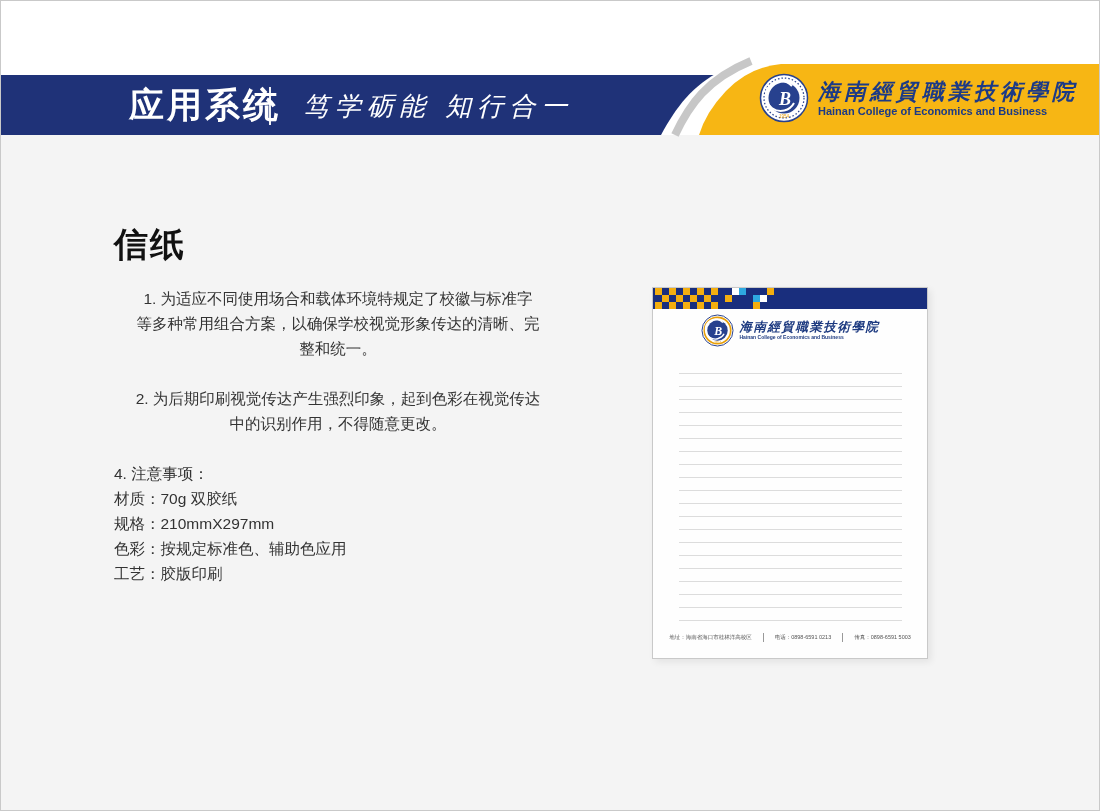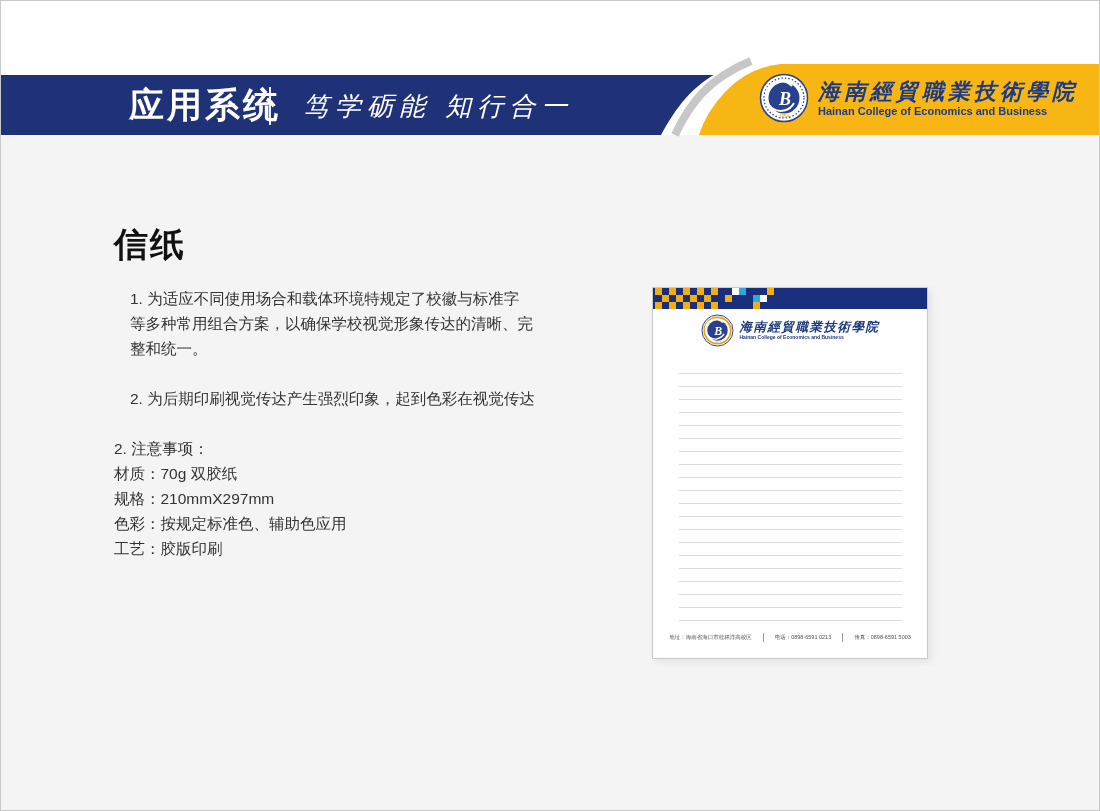--- a/index.html
+++ b/index.html
@@ -15,21 +15,21 @@
   .swoosh{position:absolute;left:630px;top:56px;width:470px;height:84px;}
   .brand{position:absolute;left:758px;top:68px;height:58px;display:flex;align-items:center;gap:9px;}
   .brand .emblem{width:50px;height:50px;flex:0 0 auto;}
   .brand-names{display:flex;flex-direction:column;line-height:1.1;}
   .brand-cn{font-size:22px;font-weight:bold;color:#1c3a86;letter-spacing:4px;font-family:"DejaVu Serif","Liberation Serif",serif;font-style:italic;}
   .brand-en{font-size:11px;font-weight:bold;color:#1c3a86;margin-top:2px;letter-spacing:0px;}
 
   
   .text-col{position:absolute;left:113px;top:224px;width:440px;color:#333333;}
   .text-col h1{margin:0 0 23px 0;font-size:34px;line-height:38px;color:#111111;letter-spacing:2px;font-weight:bold;}
-  .text-col p{margin:0 0 25px 16px;}
+  .text-col p{margin:0 0 25px 8px;text-align:center;}
   .tline{font-size:15.5px;line-height:25px;white-space:nowrap;color:#333333;}
 
   
   .letterhead{position:absolute;left:651px;top:286px;width:276px;height:372px;background:#fefefe;border:1px solid #c9c9c9;box-sizing:border-box;box-shadow:3px 3px 7px rgba(0,0,0,0.07);}
   .lh-band{position:absolute;left:0;top:0;width:100%;height:21px;background:#192e7d;overflow:hidden;}
   .chk{position:absolute;}
   .lh-brand{position:absolute;left:0;top:26px;width:100%;display:flex;justify-content:center;align-items:center;gap:6px;}
   .lh-brand .emblem{width:33px;height:33px;flex:0 0 auto;}
   .lh-names{display:flex;flex-direction:column;line-height:1.1;}
   .lh-cn{font-size:12.5px;font-weight:bold;color:#1d3a80;letter-spacing:1.5px;font-family:"DejaVu Serif","Liberation Serif",serif;font-style:italic;}
@@ -78,27 +78,28 @@
     <h1>信纸</h1>
 
     <p>
       <span class="tline" style="display:block">1.  为适应不同使用场合和载体环境特规定了校徽与标准字</span>
       <span class="tline" style="display:block">等多种常用组合方案，以确保学校视觉形象传达的清晰、完</span>
       <span class="tline" style="display:block">整和统一。</span>
     </p>
 
     <p>
       <span class="tline" style="display:block">2. 为后期印刷视觉传达产生强烈印象，起到色彩在视觉传达</span>
+      <span class="tline" style="display:block">中的识别作用，不得随意更改。</span>
     </p>
 
     <p>
     </p>
 
     <div>
-      <div class="tline">2. 注意事项：</div>
+      <div class="tline">4. 注意事项：</div>
       <div class="tline">材质：70g 双胶纸</div>
       <div class="tline">规格：210mmX297mm</div>
       <div class="tline">色彩：按规定标准色、辅助色应用</div>
       <div class="tline">工艺：胶版印刷</div>
     </div>
   </div>
 
   <div class="letterhead">
     <div class="lh-band">
       <div>

